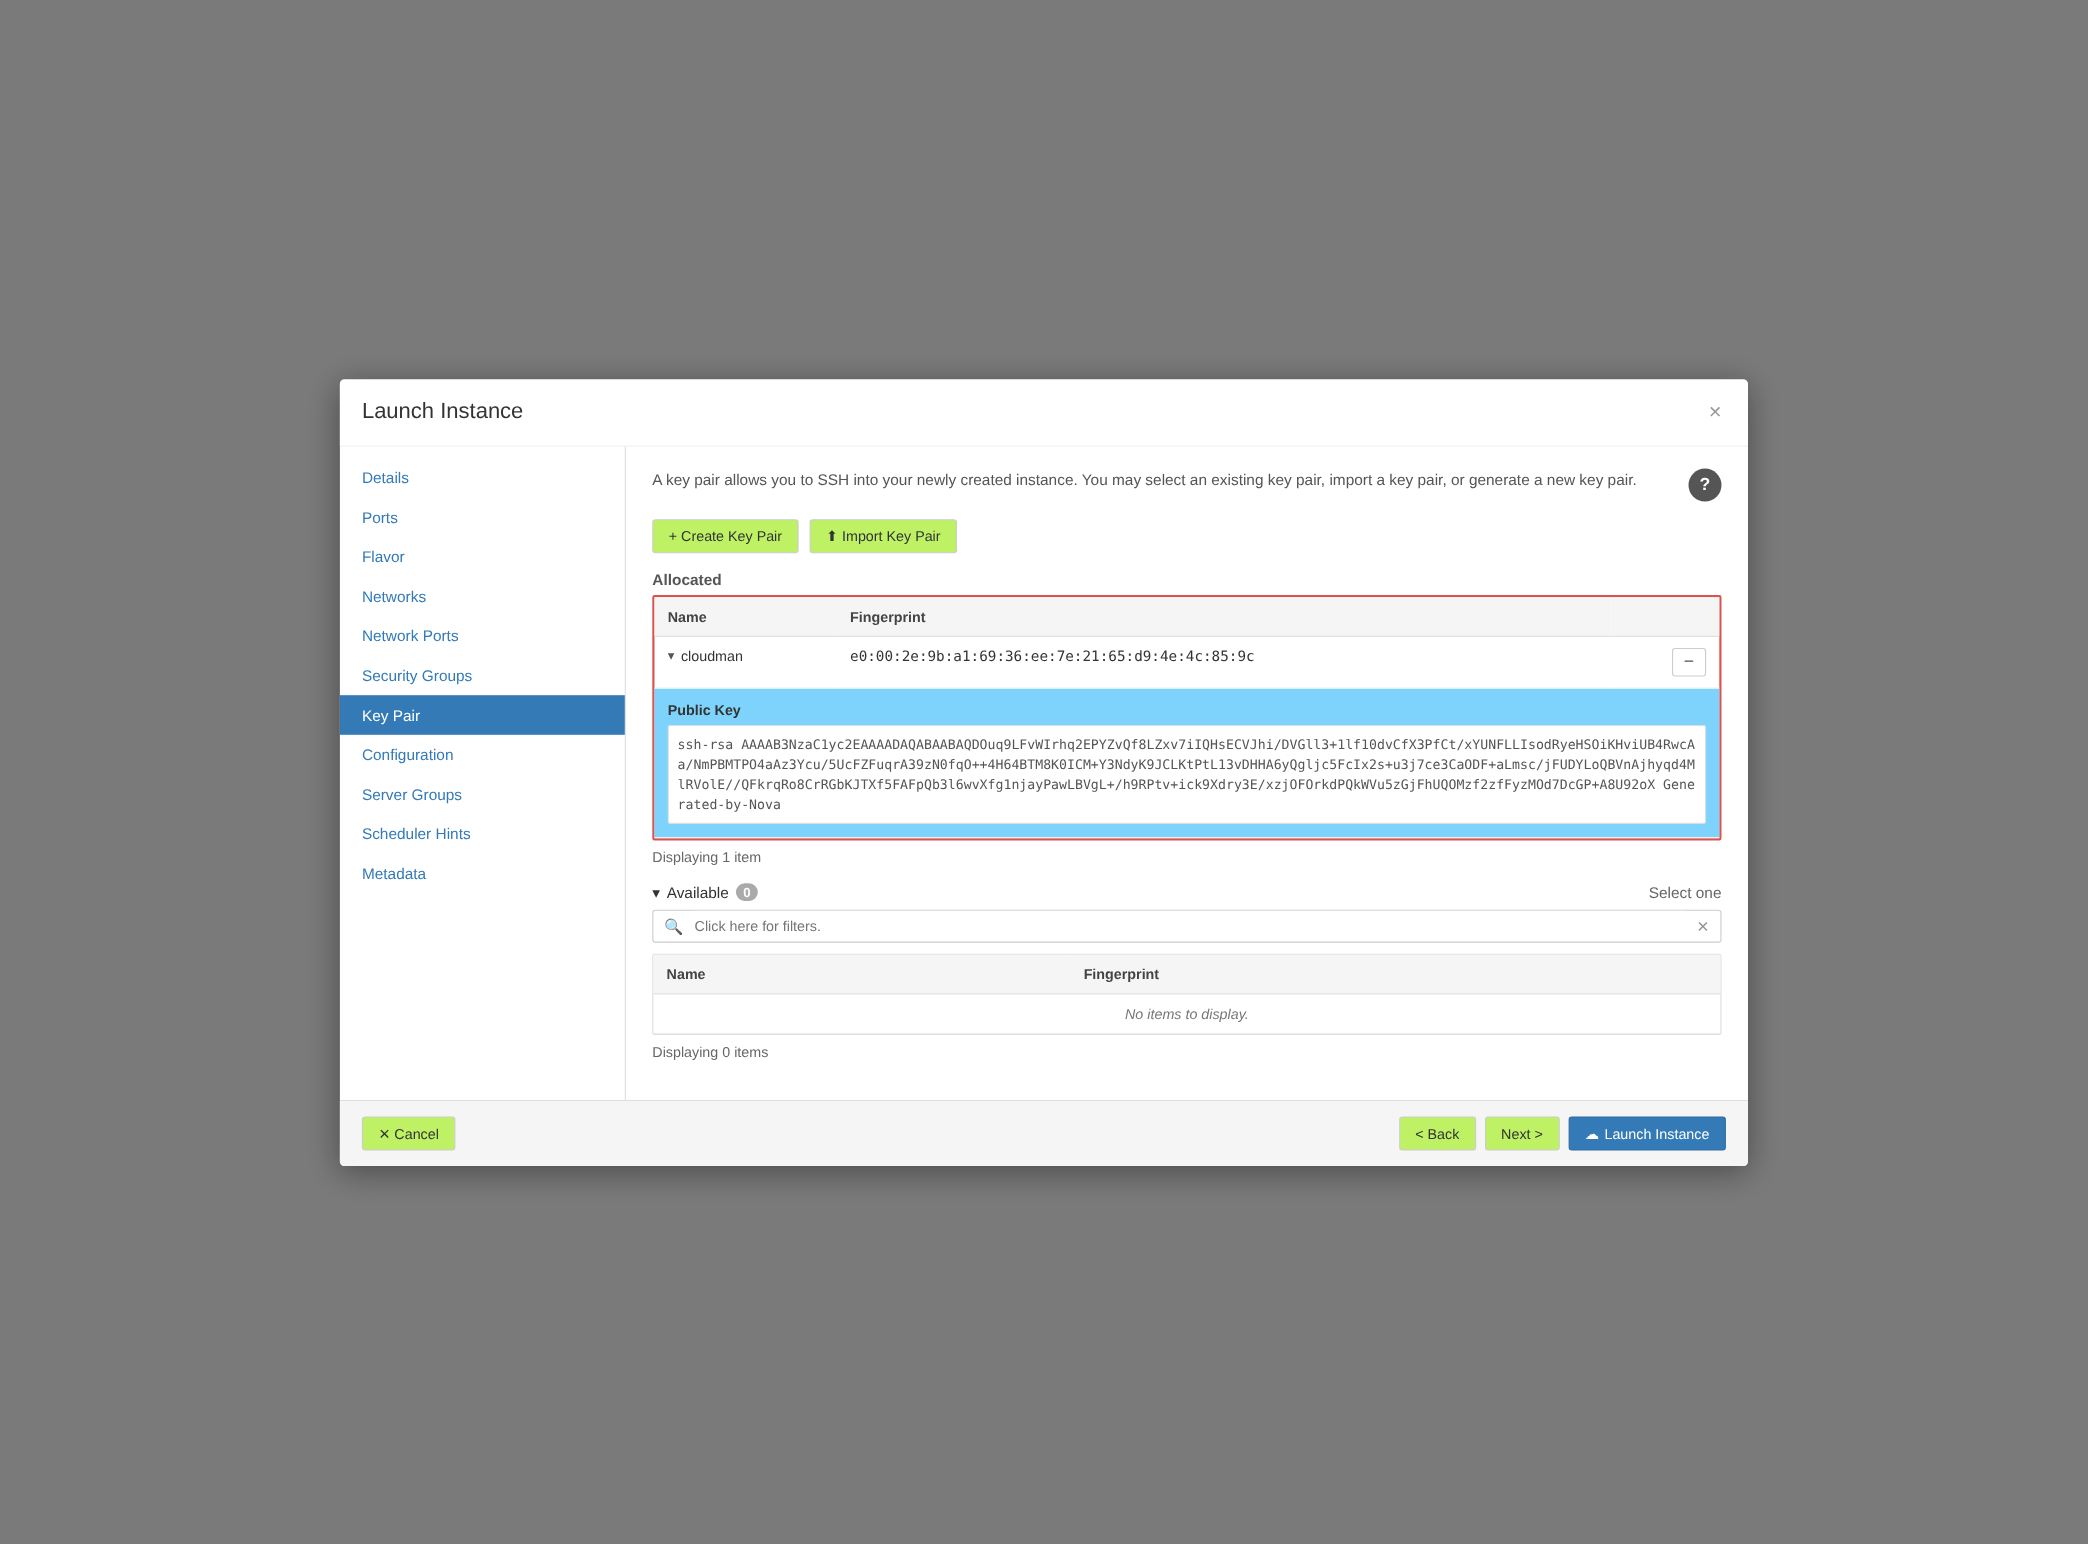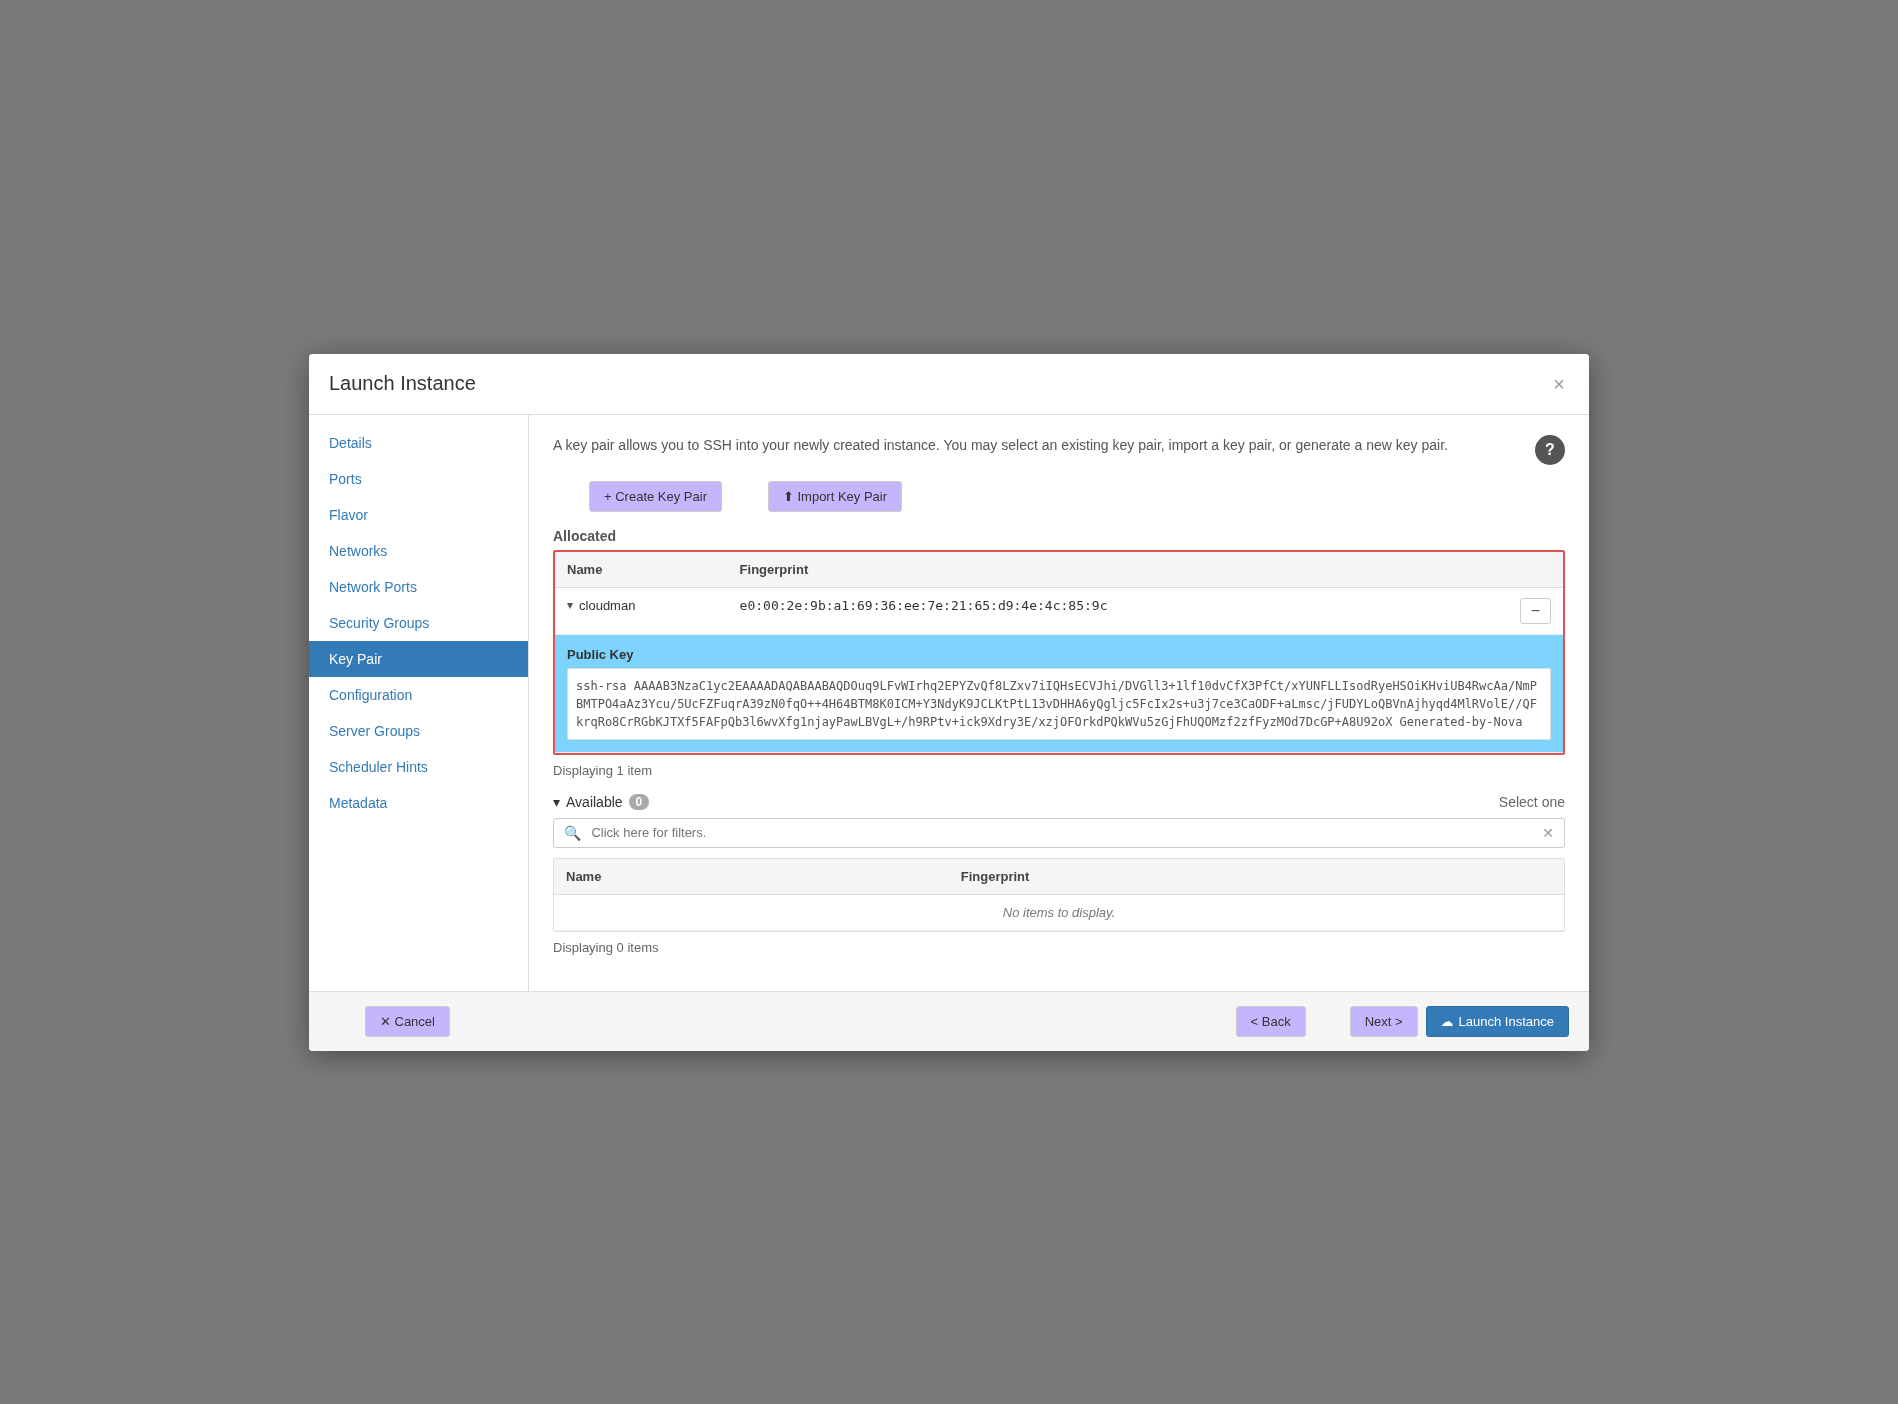--- a/index.html
+++ b/index.html
@@ -47,21 +47,21 @@
       padding: 4px;
     }
 
     .modal-body {
       display: flex;
       flex: 1;
       overflow: hidden;
     }
 
     .sidebar {
-      width: 220px;
+      width: 260px;
       background: #fff;
       border-right: 1px solid #ddd;
       padding: 10px 0;
       flex-shrink: 0;
     }
 
     .sidebar-item {
       display: block;
       padding: 10px 20px;
       color: #337ab7;
@@ -124,24 +124,23 @@
       border-radius: 3px;
       cursor: pointer;
       font-size: 13px;
       border: 1px solid transparent;
       display: inline-flex;
       align-items: center;
       gap: 5px;
     }
 
     .btn-default {
-      background: #c4b5fd;
+      background: #bef264;
       border-color: #ccc;
       color: #333;
-      margin-left: 36px;
     }
 
     .btn-primary {
       background: #337ab7;
       color: #fff;
       border-color: #2e6da4;
     }
 
     .section-label {
       font-size: 14px;

